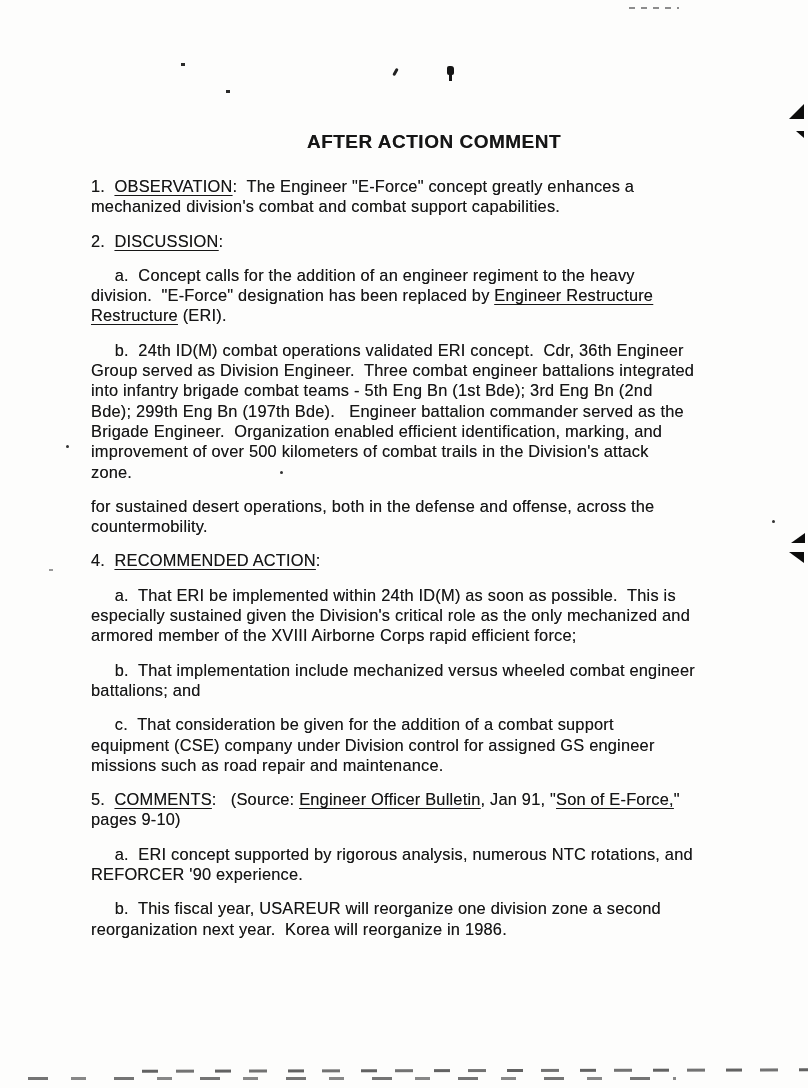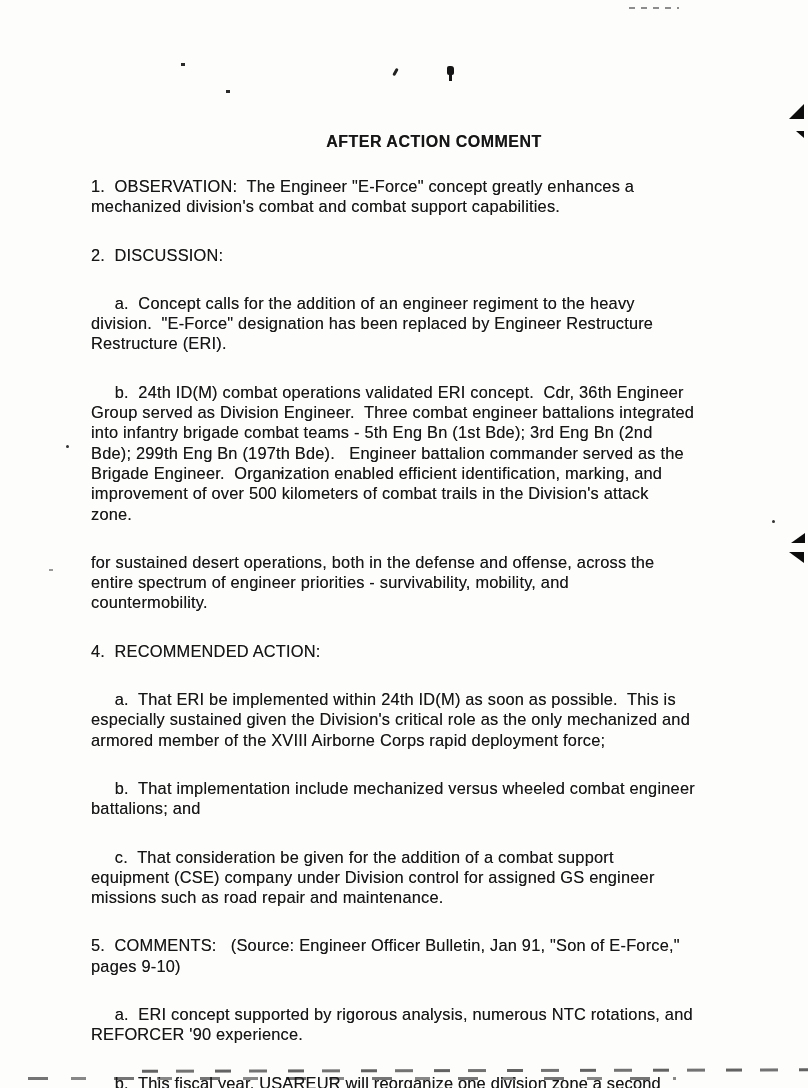--- a/index.html
+++ b/index.html
@@ -3,31 +3,31 @@
 <meta charset="utf-8">
 <style>
   html,body{margin:0;padding:0}
   body{
     width:808px;height:1088px;position:relative;overflow:hidden;
     background:#fdfdfc;color:#161616;
     font-family:"Liberation Sans",sans-serif;
   }
   .content{position:absolute;left:91px;top:131px;width:662px}
   .doc-title{
-    font-weight:bold;font-size:16px;line-height:21px;letter-spacing:.5px;
+    font-weight:bold;font-size:19px;line-height:21px;letter-spacing:.5px;
     text-align:center;padding-left:24px;margin-bottom:24px;
     text-shadow:0 0 .45px rgba(10,10,10,.6);
   }
-  .para{margin-top:28px}
+  .para{margin-top:14px}
   .para:first-child{margin-top:0}
   .line{
     white-space:pre-wrap;font-size:16.4px;line-height:20.3px;letter-spacing:.2px;
     text-shadow:0 0 .4px rgba(10,10,10,.55);
   }
-  .u{text-decoration-thickness:1.2px;text-underline-offset:2.5px}
+  .u{text-decoration:underline;text-decoration-thickness:1.2px;text-underline-offset:2.5px}
 
   .artifact{position:absolute}
   .top-dash{left:629px;top:7px;width:50px;height:2px;
     background:repeating-linear-gradient(90deg,#8d8d8d 0 6px,transparent 6px 12px)}
   .mark-tick{left:394px;top:68px;width:3px;height:8px;background:#222;
     transform:rotate(30deg);border-radius:2px}
   .mark-bold{left:447px;top:66px;width:7px;height:9px;background:#151515;
     border-radius:2px 3px 2px 2px}
   .mark-bold span{position:absolute;left:2px;top:8px;width:3px;height:7px;background:#151515;display:block}
   .speck-a{left:181px;top:63px;width:4px;height:3px;background:#2a2a2a}
@@ -87,30 +87,29 @@
         <div class="line"><span>     b.  24th ID(M) combat operations validated ERI concept.  Cdr, 36th Engineer</span></div>
         <div class="line"><span>Group served as Division Engineer.  Three combat engineer battalions integrated</span></div>
         <div class="line"><span>into infantry brigade combat teams - 5th Eng Bn (1st Bde); 3rd Eng Bn (2nd</span></div>
         <div class="line"><span>Bde); 299th Eng Bn (197th Bde).   Engineer battalion commander served as the</span></div>
         <div class="line"><span>Brigade Engineer.  Organization enabled efficient identification, marking, and</span></div>
         <div class="line"><span>improvement of over 500 kilometers of combat trails in the Division's attack</span></div>
         <div class="line"><span>zone.</span></div>
       </div>
       <div class="para">
         <div class="line"><span>for sustained desert operations, both in the defense and offense, across the</span></div>
-        <div class="line"><span>entire spectrum of engineer priorities - survivability, mobility, and</span></div>
         <div class="line"><span>countermobility.</span></div>
       </div>
       <div class="para">
         <div class="line"><span>4.  </span><span class="u">RECOMMENDED ACTION</span><span>:</span></div>
       </div>
       <div class="para">
         <div class="line"><span>     a.  That ERI be implemented within 24th ID(M) as soon as possible.  This is</span></div>
         <div class="line"><span>especially sustained given the Division's critical role as the only mechanized and</span></div>
-        <div class="line"><span>armored member of the XVIII Airborne Corps rapid deployment force;</span></div>
+        <div class="line"><span>armored member of the XVIII Airborne Corps rapid efficient force;</span></div>
       </div>
       <div class="para">
         <div class="line"><span>     b.  That implementation include mechanized versus wheeled combat engineer</span></div>
         <div class="line"><span>battalions; and</span></div>
       </div>
       <div class="para">
         <div class="line"><span>     c.  That consideration be given for the addition of a combat support</span></div>
         <div class="line"><span>equipment (CSE) company under Division control for assigned GS engineer</span></div>
         <div class="line"><span>missions such as road repair and maintenance.</span></div>
       </div>

